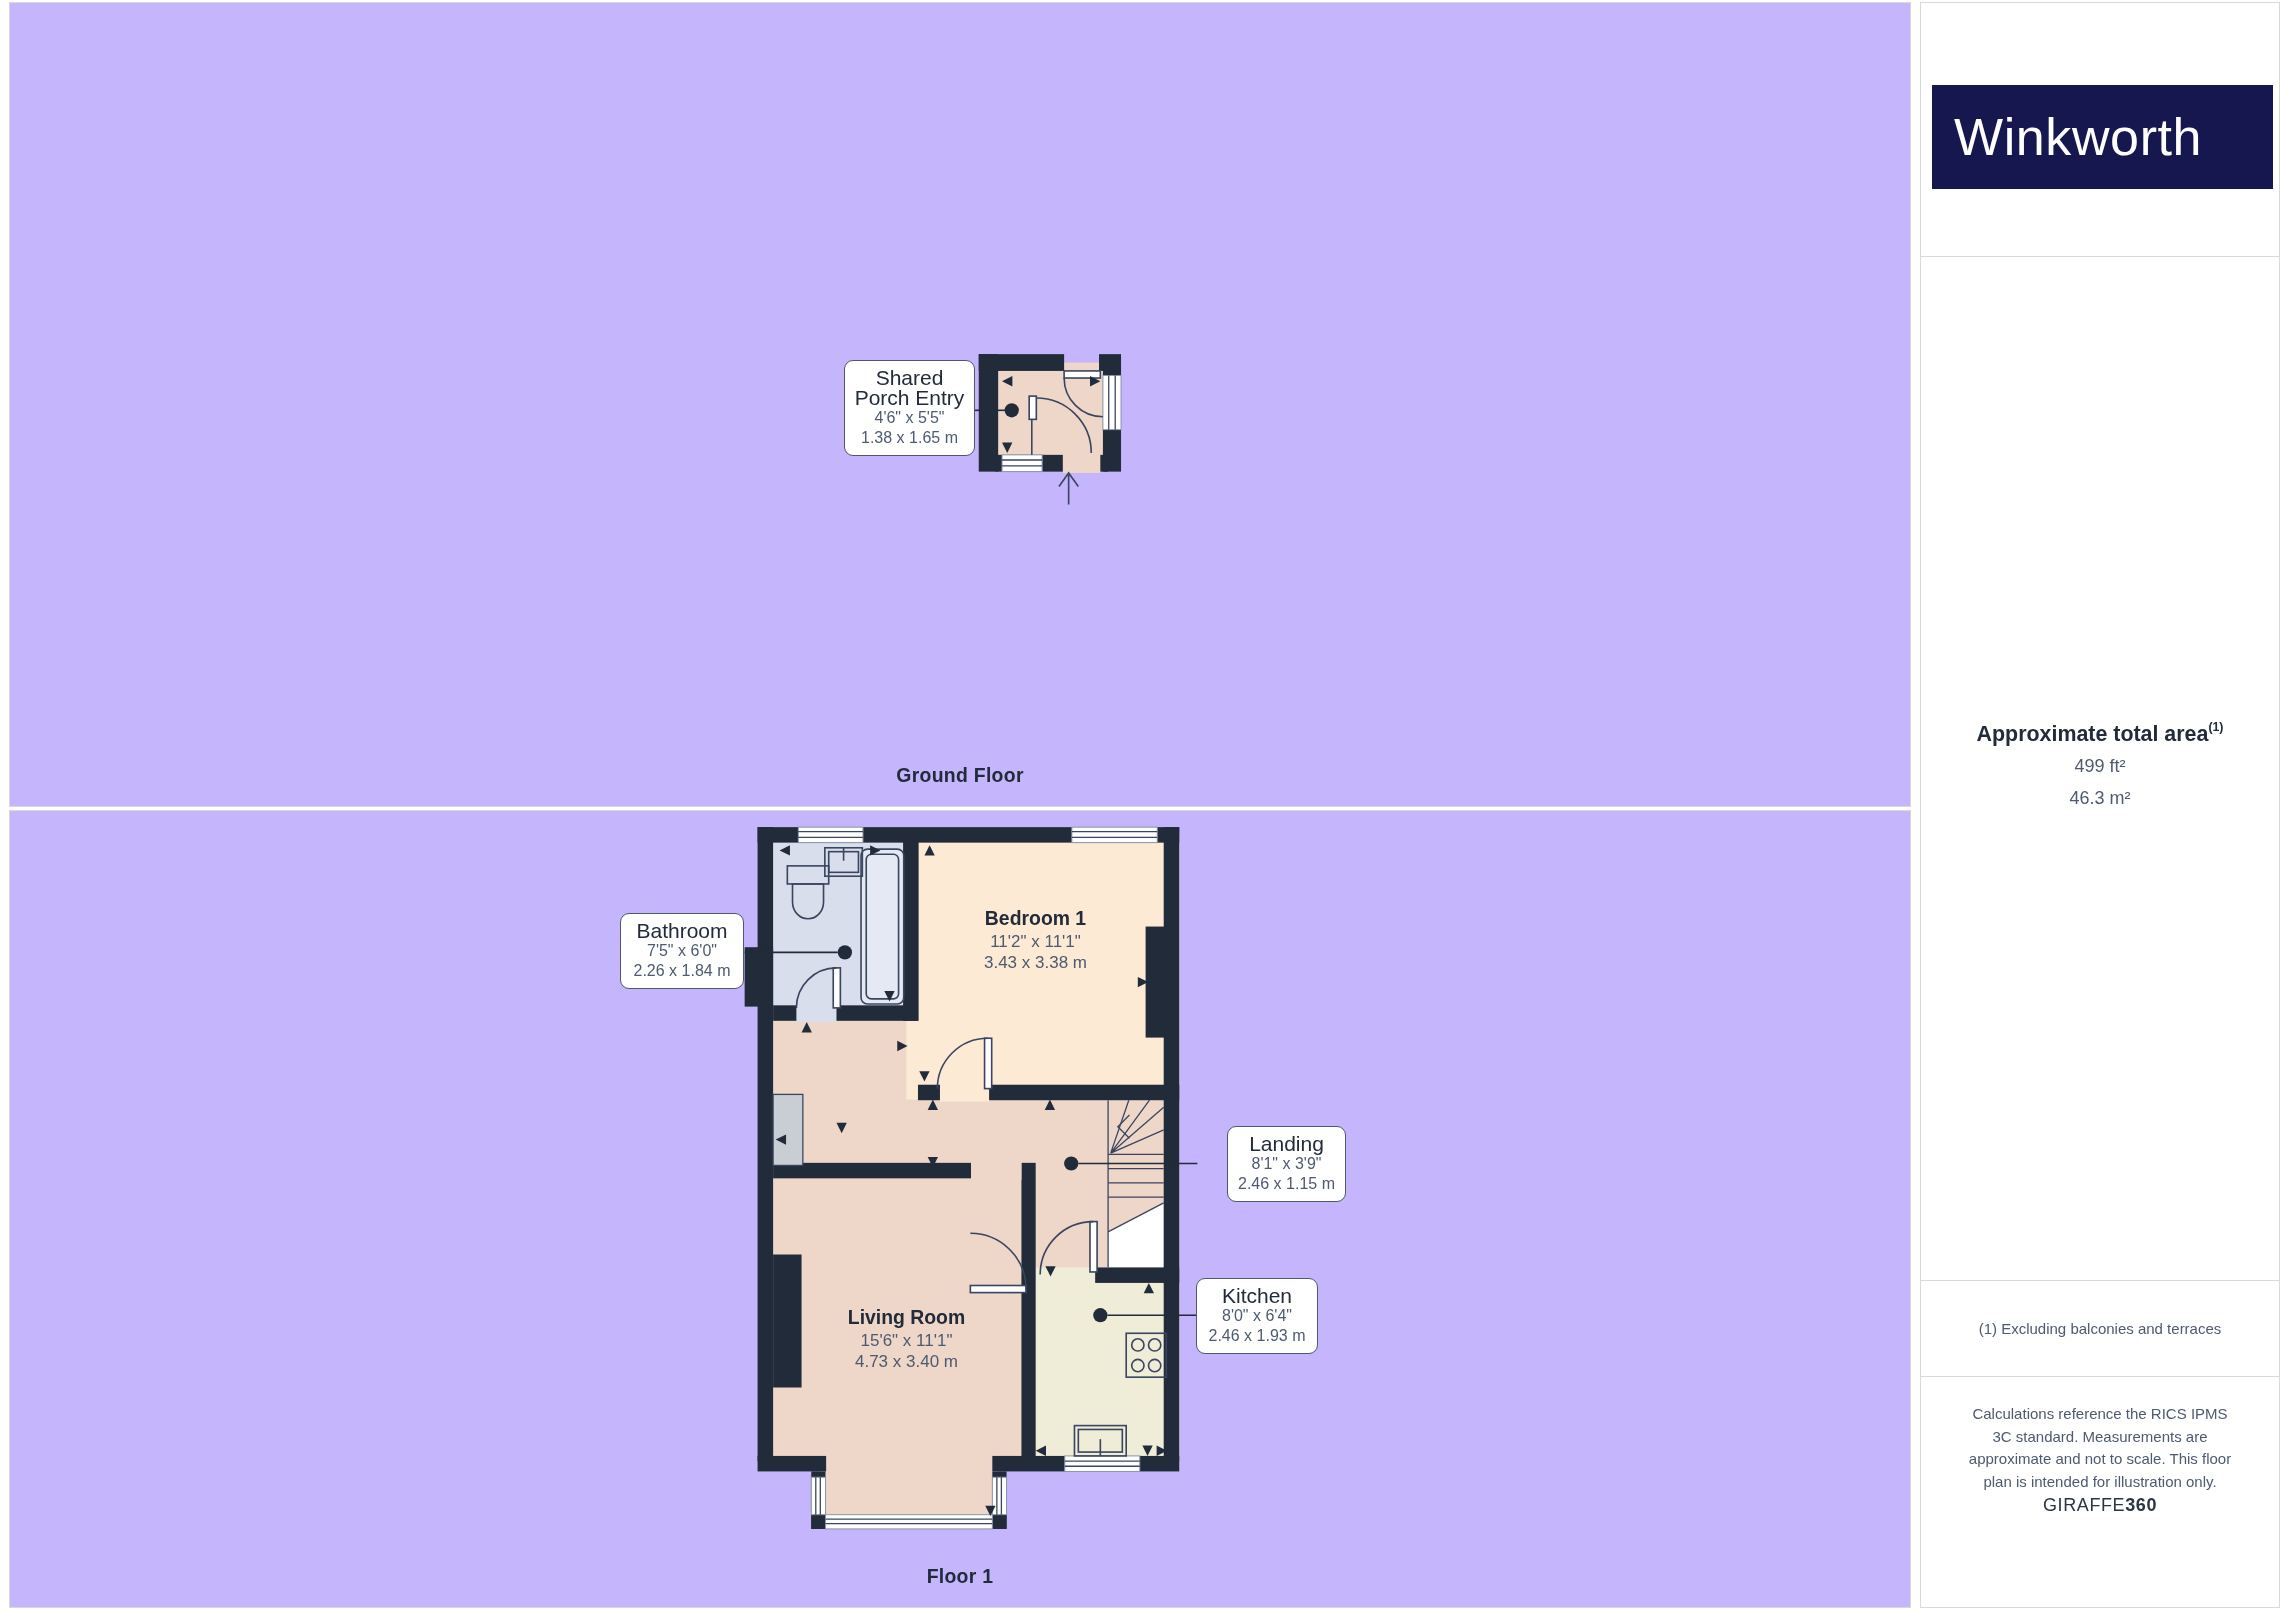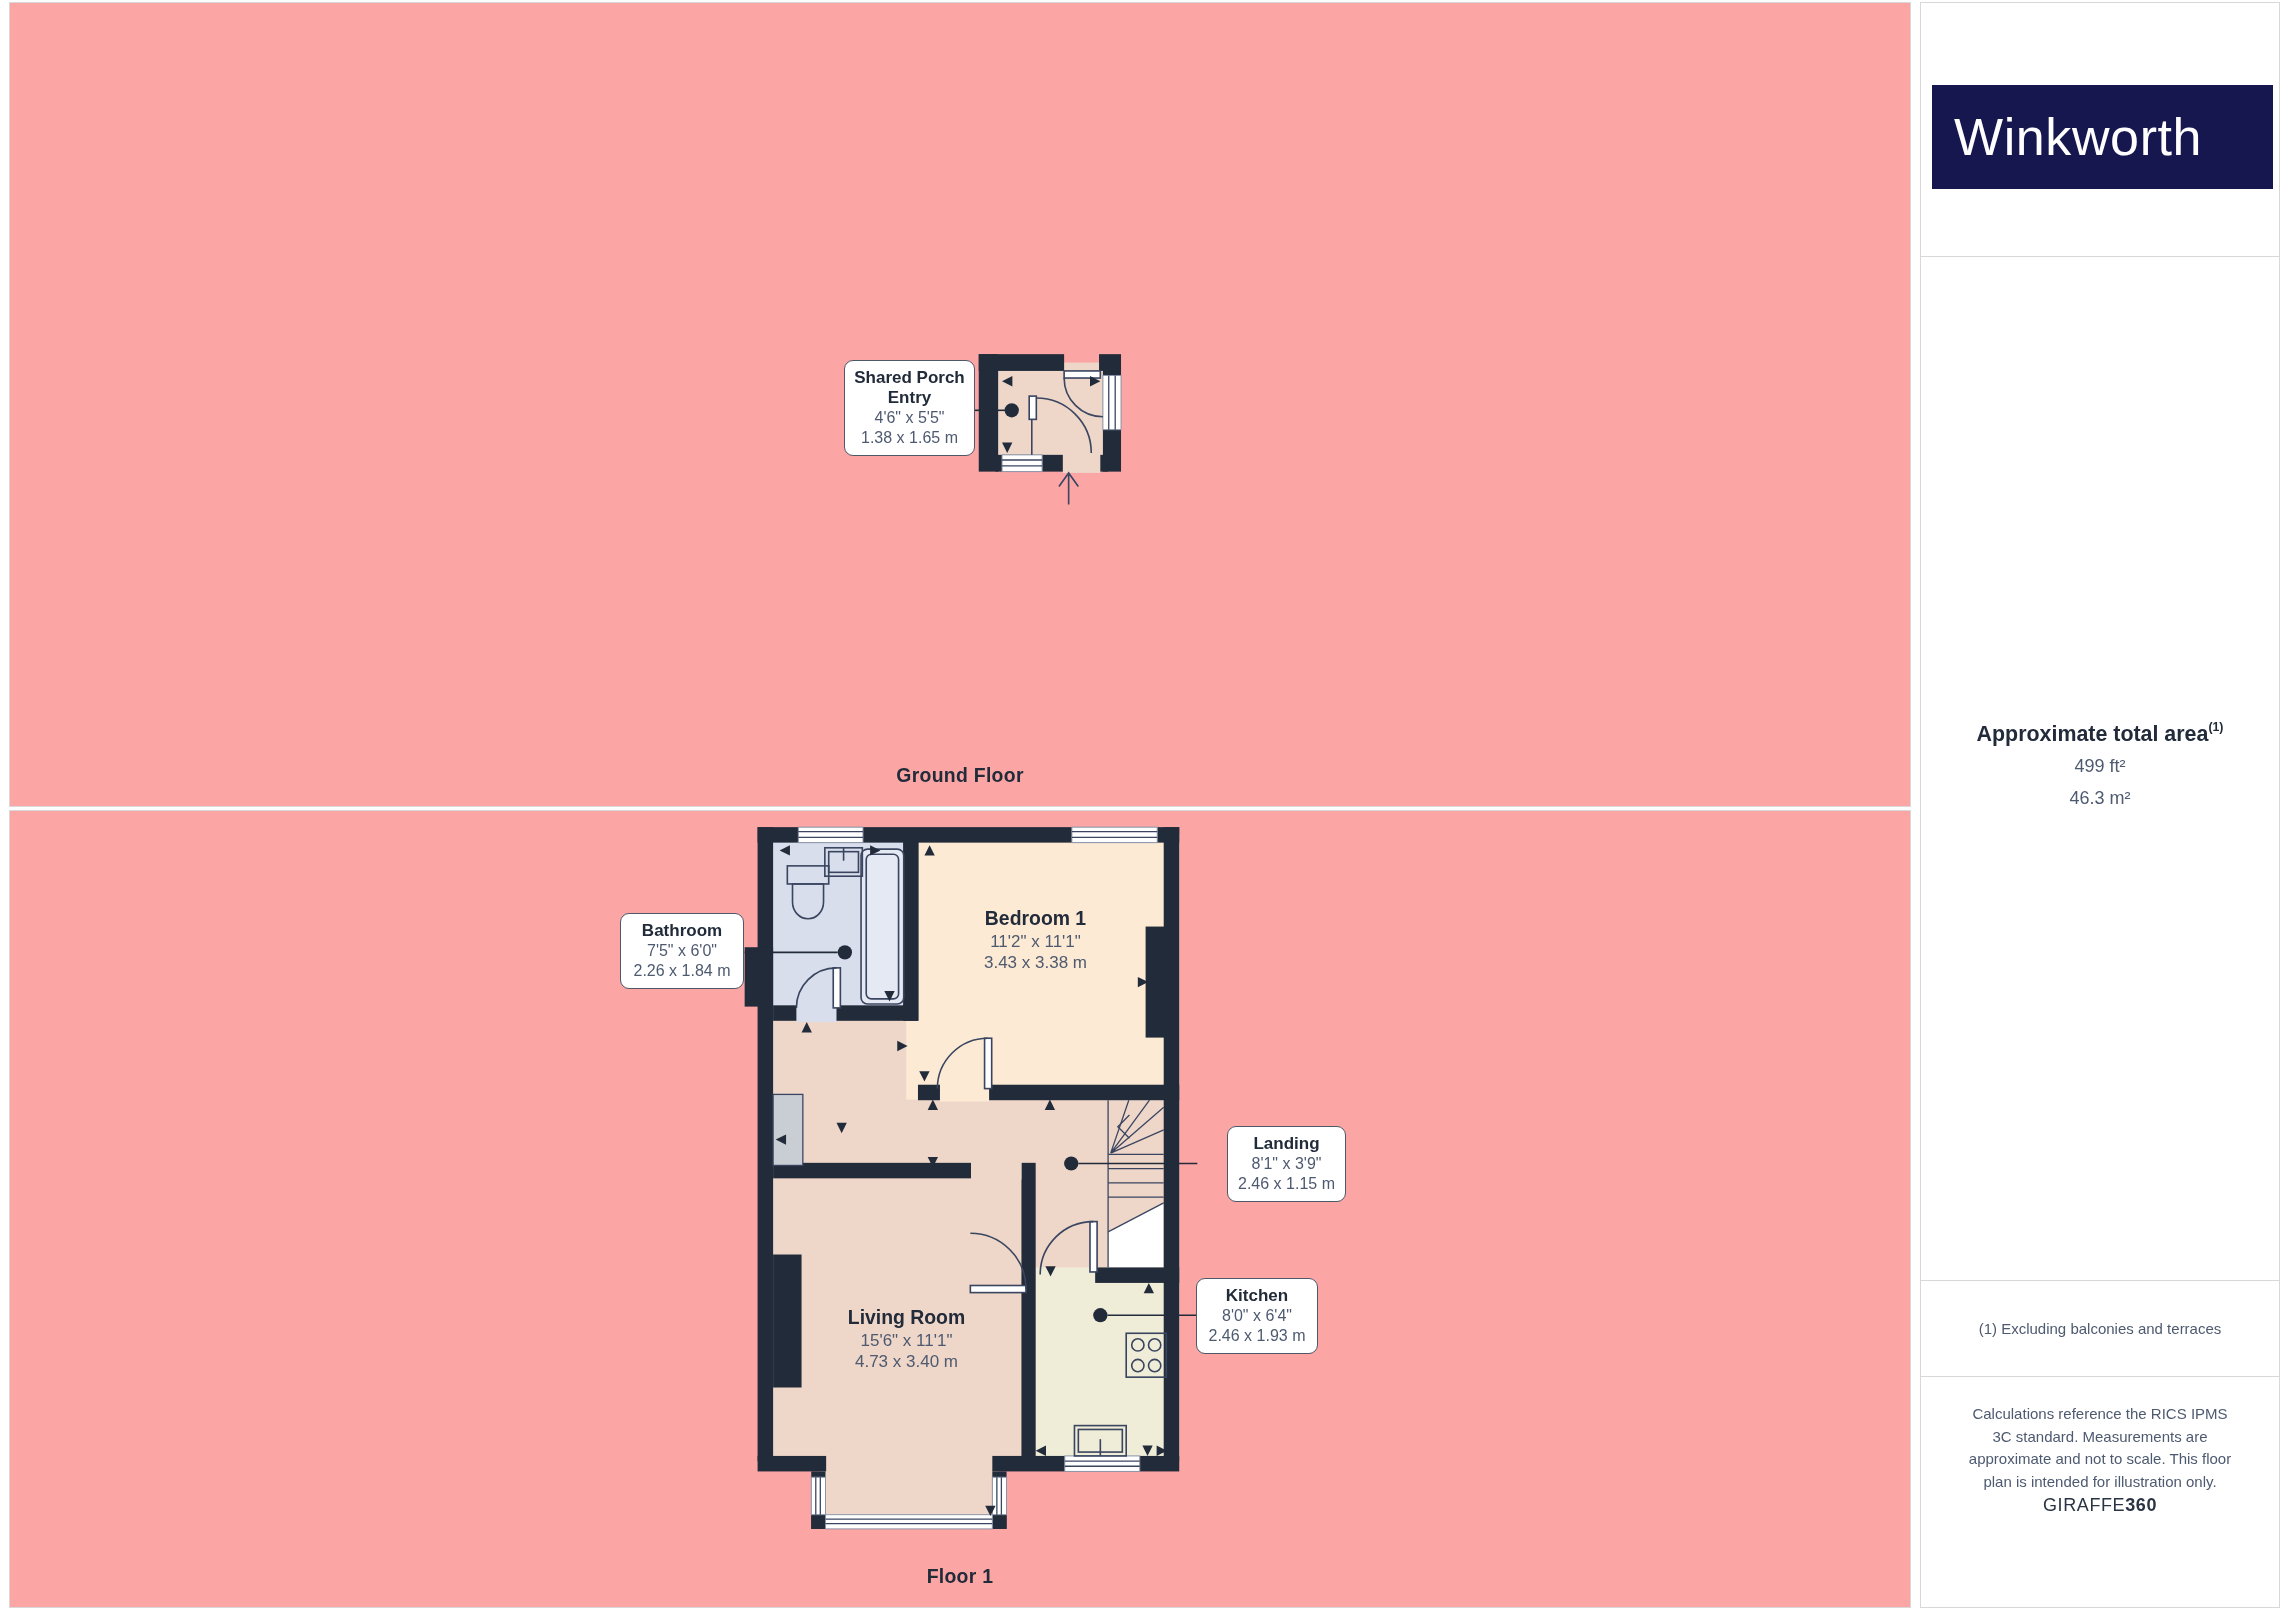--- a/index.html
+++ b/index.html
@@ -2,21 +2,21 @@
 <html style="--wall: #222b3a; --line: #3a4660; --floor-tan: #eed6c9; --floor-peach: #fdead4; --floor-bath: #d8deeb; --floor-kitchen: #efecd8; --cabinet-gray: #c9cdd4; --logo-bg: #17174f; --border: #d8d8d8; --text-dark: #222b3a; --text-slate: #4e5a70;font-size:10.4px"><head>
 <meta charset="utf-8">
 <style>
   :root{
     --wall:#222b3a; --line:#3a4660; --floor-tan:#eed6c9; --floor-peach:#fdead4;
     --floor-bath:#d8deeb; --floor-kitchen:#efecd8; --cabinet-gray:#c9cdd4;
     --logo-bg:#17174f; --border:#d8d8d8; --text-dark:#222b3a; --text-slate:#4e5a70;
   }
   *{box-sizing:border-box;margin:0;padding:0}
   html,body{width:2284px;height:1616px;background:#fff;font-family:"Liberation Sans",sans-serif;position:relative;overflow:hidden}
-  .card{position:absolute;background:#fca5a5;border:1.9px solid var(--border)}
+  .card{position:absolute;background:#c4b5fd;border:1.9px solid var(--border)}
   #card-ground{left:9px;top:1.9px;width:1902px;height:805px}
   #card-floor1{left:9px;top:810px;width:1902px;height:798px}
   .plan-svg{position:absolute;left:0;top:0;width:100%;height:100%}
   .floor-title{position:absolute;left:0;right:0;text-align:center;font-size:19.4px;font-weight:bold;color:var(--text-dark);letter-spacing:0.3px}
   
   .w{fill:var(--wall)}
   .f-tan{fill:var(--floor-tan)} .f-bath{fill:var(--floor-bath)}
   .f-peach{fill:var(--floor-peach)} .f-kitchen{fill:var(--floor-kitchen)}
   .ln{stroke:var(--line);stroke-width:2.5;fill:none}
   .lnt{stroke:var(--line);stroke-width:2;fill:none}
@@ -25,21 +25,21 @@
   .fix{fill:none;stroke:var(--line);stroke-width:2.5}
   .fix-fill{fill:#e4e9f3;stroke:var(--line);stroke-width:2.5}
   .cab{fill:var(--cabinet-gray);stroke:var(--line);stroke-width:2}
   .dot{fill:var(--wall)}
   .leader{stroke:var(--wall);stroke-width:2.5}
   .arr{fill:var(--wall)}
   .void{fill:#fff}
   
   .label-box{position:absolute;background:#fff;border:1.9px solid #4d5869;border-radius:9px;
     padding:7.1px 3.9px;text-align:center;z-index:5}
-  .label-box .t{font-size:17px;font-weight:bold;color:var(--text-dark);line-height:20px}
+  .label-box .t{font-size:21px;font-weight:normal;color:var(--text-dark);line-height:20px}
   .label-box .d{font-size:16px;color:var(--text-slate);line-height:20px}
   
   .room-label{position:absolute;text-align:center;z-index:4}
   .room-label .t{font-size:19.4px;font-weight:bold;color:var(--text-dark);line-height:24.6px}
   .room-label .d{font-size:17px;color:var(--text-slate);line-height:21.4px}
   
   #sidebar{position:absolute;left:1920px;top:1.9px;width:360px;height:1606px;background:#fff;
     border:1.9px solid var(--border);display:flex;flex-direction:column}
   .s-logo{height:254px;border-bottom:1.9px solid var(--border);position:relative;flex:none}
   .logo-box{position:absolute;left:11px;top:82px;width:341px;height:104px;background:var(--logo-bg);

